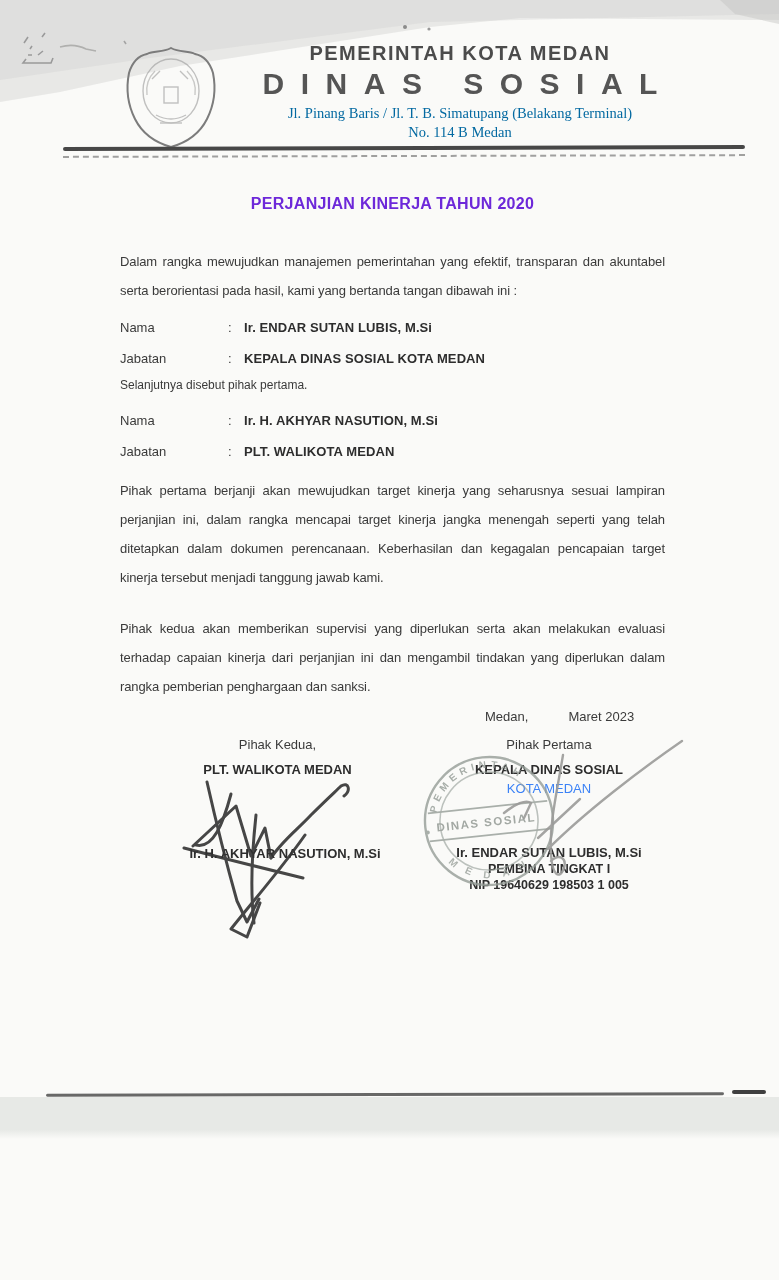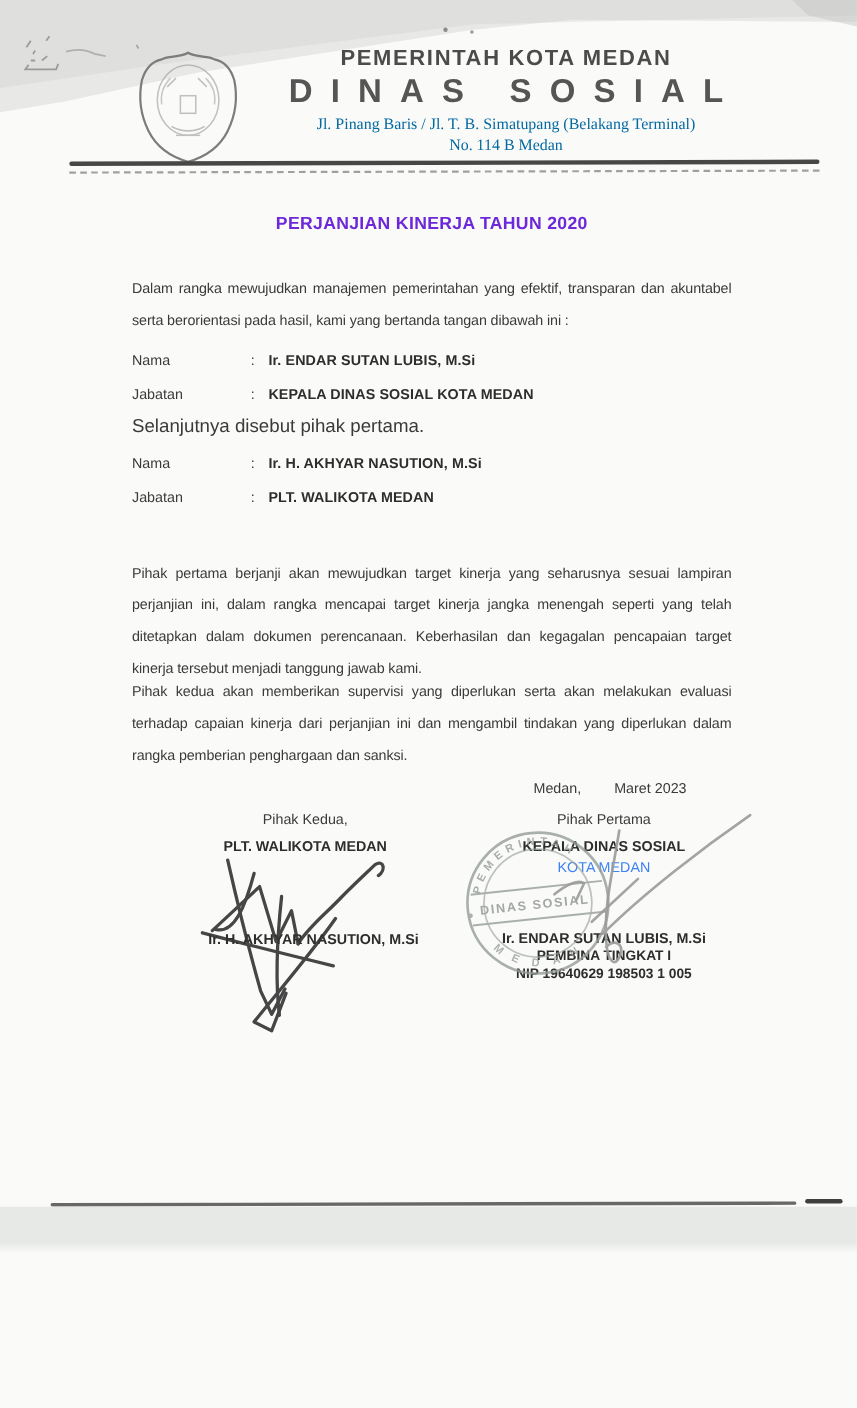--- a/index.html
+++ b/index.html
@@ -14,31 +14,31 @@
   .addr{font-family:"Liberation Serif",serif;font-size:14.5px;color:#0369a1;line-height:19px;}
   #addr1{margin-top:3px;}
 
   #header-rule-thick{left:63px;top:146px;width:682px;height:4px;background:#474747;border-radius:2px;transform:rotate(-.15deg);}
   #header-rule-thin{left:63px;top:155px;width:682px;height:0;border-top:2px dashed #8a8a8a;opacity:.8;transform:rotate(-.15deg);}
 
   
   #doc-title{left:120px;top:195px;width:545px;text-align:center;font-size:16px;font-weight:bold;letter-spacing:.3px;color:#6d28d9;}
   .para{left:120px;width:545px;font-size:13px;line-height:29px;text-align:justify;color:#3a3a3a;letter-spacing:-.1px;}
   #intro{top:247px;}
-  #para2{top:506px;}
+  #para2{top:476px;}
   #para3{top:614px;}
   .party-row{left:120px;width:545px;display:grid;grid-template-columns:108px 16px auto;font-size:13px;color:#3a3a3a;}
   .party-row b{color:#2d2d2d;letter-spacing:.1px;}
   #row-n1{top:320px;}#row-j1{top:351px;}
   #note1{top:378px;}
   #row-n2{top:413px;}#row-j2{top:444px;}
   #note2{top:471px;}
-  .note{left:120px;width:545px;font-size:17px;color:#3a3a3a;}
+  .note{left:120px;width:545px;font-size:12px;color:#3a3a3a;}
 
-  #dateline{left:485px;top:709px;font-size:13px;color:#3a3a3a;display:flex;gap:30px;}
+  #dateline{left:485px;top:709px;font-size:13px;color:#3a3a3a;display:flex;gap:40px;}
 
   
   .sigcol{text-align:center;font-size:13px;color:#3a3a3a;}
   #sig2{left:155px;top:737px;width:245px;}
   #sig1{left:430px;top:737px;width:238px;}
   .sig-pos{font-weight:bold;color:#2d2d2d;margin-top:8px;line-height:19px;}
   .sig-pos2{font-weight:normal;color:#3b82f6;line-height:19px;}
   #sig2-name{left:155px;top:846px;width:260px;text-align:center;font-size:13px;font-weight:bold;color:#2d2d2d;}
   #sig1-name{left:425px;top:845px;width:248px;text-align:center;font-size:13px;font-weight:bold;color:#2d2d2d;line-height:16px;}
   #sig1-rank,#sig1-nip{font-size:12.5px;}

